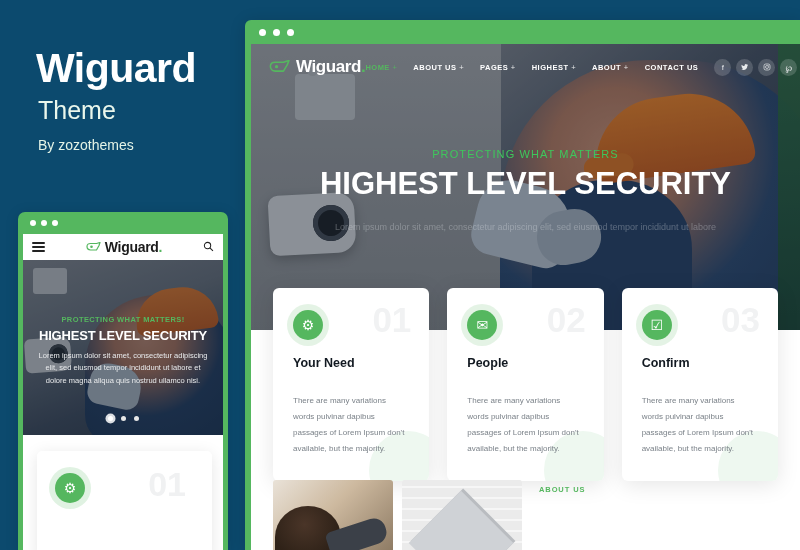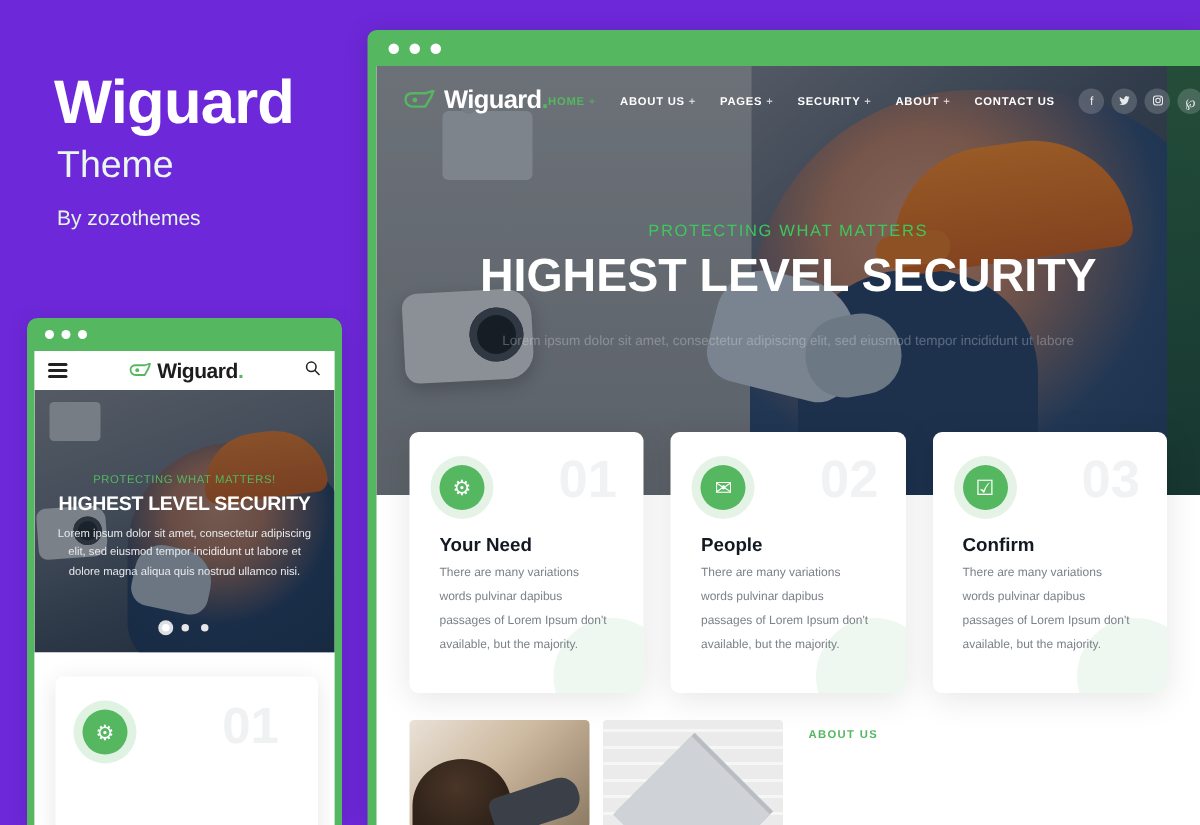--- a/index.html
+++ b/index.html
@@ -2,21 +2,21 @@
 <html><head>
 <meta charset="utf-8">
 <style>
   * { box-sizing: border-box; margin: 0; padding: 0; }
   html, body {
     width: 800px; height: 550px;
     overflow: hidden;
     font-family: "Liberation Sans", sans-serif;
     background: #55b75f;
   }
-  .stage { position: relative; width: 800px; height: 550px; background: #6d28d9; overflow: hidden; }
+  .stage { position: relative; width: 800px; height: 550px; background: #0c4a6e; overflow: hidden; }
 
   
   .left-panel { position: absolute; left: 0; top: 0; width: 245px; height: 550px; }
   .brand-title {
     position: absolute; left: 36px; top: 48px;
     font-size: 41px; font-weight: bold; color: #ffffff; letter-spacing: -0.5px;
     line-height: 1;
   }
   .brand-sub {
     position: absolute; left: 38px; top: 98px;
@@ -76,21 +76,21 @@
     position: absolute; right: 6px; top: 28px; width: 82px; height: 44px;
     background: linear-gradient(180deg,#f07d27,#d25c15); border-radius: 44px 44px 10px 10px;
     transform: rotate(-7deg);
   }
   .m-hero .ph-glove {
     position: absolute; left: 66px; bottom: 28px; width: 52px; height: 42px;
     background: #b9c3cd; border-radius: 18px 22px 12px 12px; transform: rotate(12deg);
   }
   .m-hero .overlay { position:absolute; inset:0; background: rgba(24,34,48,.48); }
   .m-hero-content { position: absolute; inset: 0; text-align: center; padding-top: 55px; }
-  .m-kicker { color: #55b75f; font-size: 7.5px; font-weight: normal; letter-spacing: .4px; }
+  .m-kicker { color: #55b75f; font-size: 7.5px; font-weight: bold; letter-spacing: .4px; }
   .m-title { color: #fff; font-size: 13px; font-weight: bold; margin-top: 4px; letter-spacing: -0.2px; }
   .m-para { color: #e8eaec; font-size: 7.5px; line-height: 1.65; margin: 7px 14px 0; }
   .m-dots { position: absolute; left: 0; right: 0; bottom: 14px; display: flex; justify-content: center; gap: 8px; }
   .m-dots i { width: 5px; height: 5px; border-radius: 50%; background: #e7e7e7; display:block; }
   .m-dots i.on { background: #fff; box-shadow: 0 0 0 2.5px rgba(255,255,255,.85); }
 
   .m-card-zone { position: relative; background: #fff; height: 120px; }
   .m-card {
     position: absolute; left: 14px; top: 16px; width: 175px; height: 110px;
     background: #fff; border-radius: 5px; box-shadow: 0 3px 16px rgba(0,0,0,.10);
@@ -172,21 +172,21 @@
     padding: 22px 20px 24px; overflow: hidden; min-height: 148px;
   }
   .card-blob { position: absolute; right: -18px; bottom: -28px; width: 78px; height: 78px; border-radius: 50%; background: #eef8f0; }
   .card-icon {
     position: relative; z-index: 2; width: 30px; height: 30px; border-radius: 50%;
     background: #55b75f; color: #fff; display: flex; align-items: center; justify-content: center; font-size: 14px;
     box-shadow: 0 0 0 6px rgba(85,183,95,.16);
   }
   .card-num { position: absolute; right: 18px; top: 14px; font-size: 35px; font-weight: bold; color: #f1f2f3; line-height: 1; }
   .card-title { position: relative; z-index: 2; font-size: 12.5px; font-weight: bold; color: #121921; margin-top: 16px; }
-  .card-text { position: relative; z-index: 2; font-size: 8px; color: #7b8289; line-height: 2.0; margin-top: 4px; }
+  .card-text { position: relative; z-index: 2; font-size: 8px; color: #7b8289; line-height: 2.0; margin-top: 23px; }
 
   
   .about { position: absolute; left: 0; right: 0; top: 150px; display: flex; padding: 0 22px; gap: 14px; }
   .about-imgs { display: flex; gap: 9px; width: 252px; }
   .about-img { width: 120px; height: 72px; border-radius: 3px; overflow: hidden; position: relative; }
   .about-img.a { background: linear-gradient(135deg,#e9e2d8 0%,#cdb99f 45%,#8d7a63 100%); }
   .about-img.a:before { content:""; position:absolute; left:2px; bottom:-16px; width:66px; height:62px; background: radial-gradient(circle at 45% 30%, #4a3528 0%, #2f2218 60%); border-radius:50% 50% 28% 28%; }
   .about-img.a:after { content:""; position:absolute; right:6px; bottom:2px; width:60px; height:26px; background:#3b4048; border-radius:6px 12px 12px 6px; transform: rotate(-18deg); }
   .about-img.b { background: #f2f2f2; }
   .about-img.b:before { content:""; position:absolute; inset:0; background:
@@ -297,21 +297,21 @@
               <path d="M2 9 C2 5 5 3 9 3 L21 3 L29 0.5 L26.5 7 L21 16 L9 16 C5 16 2 13 2 9 Z" fill="none" stroke="#55b75f" stroke-width="2.3" stroke-linejoin="round"></path>
               <circle cx="11" cy="9.5" r="2.4" fill="#55b75f"></circle>
             </svg>
             <span class="logo-text"><span>Wiguard</span><span class="dot">.</span></span>
           </div>
 
           <div class="menu">
             <div class="menu-item active"><span>HOME</span> <span class="plus">+</span></div>
             <div class="menu-item"><span>ABOUT US</span> <span class="plus">+</span></div>
             <div class="menu-item"><span>PAGES</span> <span class="plus">+</span></div>
-            <div class="menu-item"><span>SECURITY</span> <span class="plus">+</span></div>
+            <div class="menu-item"><span>HIGHEST</span> <span class="plus">+</span></div>
             <div class="menu-item"><span>ABOUT</span> <span class="plus">+</span></div>
             <div class="menu-item"><span>CONTACT US</span></div>
           </div>
 
           <div class="socials">
             <div class="social">f</div>
             <div class="social">
               <svg width="8" height="8" viewBox="0 0 16 16">
                   <path d="M14 3.5c-.5.3-1 .4-1.6.5.6-.4 1-.9 1.2-1.6-.5.3-1.1.6-1.8.7A2.8 2.8 0 0 0 7 5.6c0 .2 0 .4.1.6-2.3-.1-4.4-1.2-5.8-2.9-.3.4-.4.9-.4 1.4 0 1 .5 1.8 1.3 2.3-.5 0-.9-.1-1.3-.4 0 1.4 1 2.5 2.3 2.8-.3.1-.5.1-.8.1-.2 0-.4 0-.5-.1.4 1.1 1.4 2 2.7 2a5.7 5.7 0 0 1-4.2 1.2 8 8 0 0 0 4.3 1.3c5.2 0 8-4.3 8-8v-.4c.6-.4 1-.9 1.3-1.5z" fill="#e8eaec"></path>
                 </svg>

